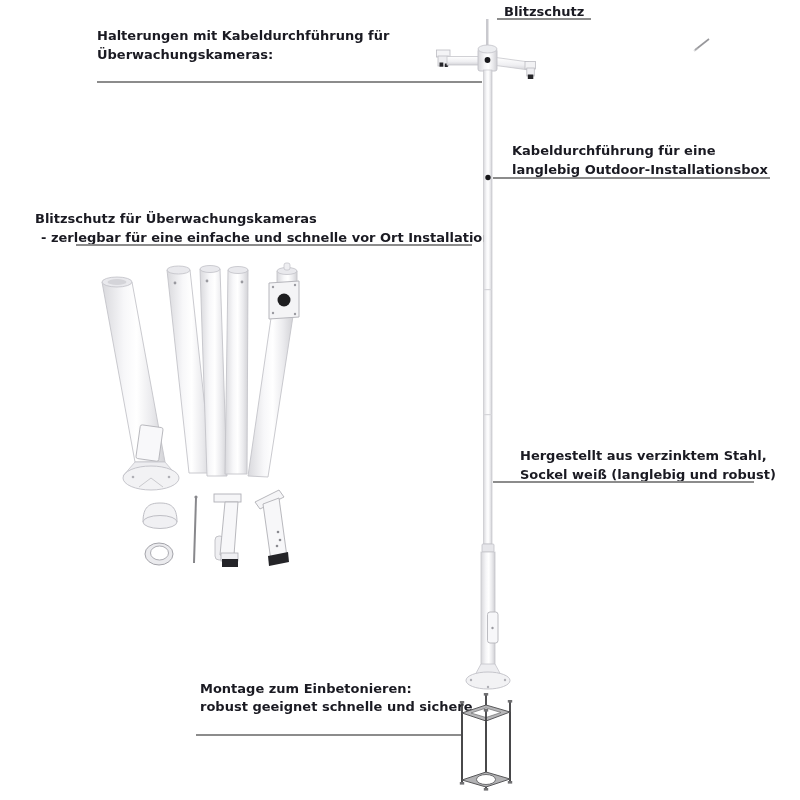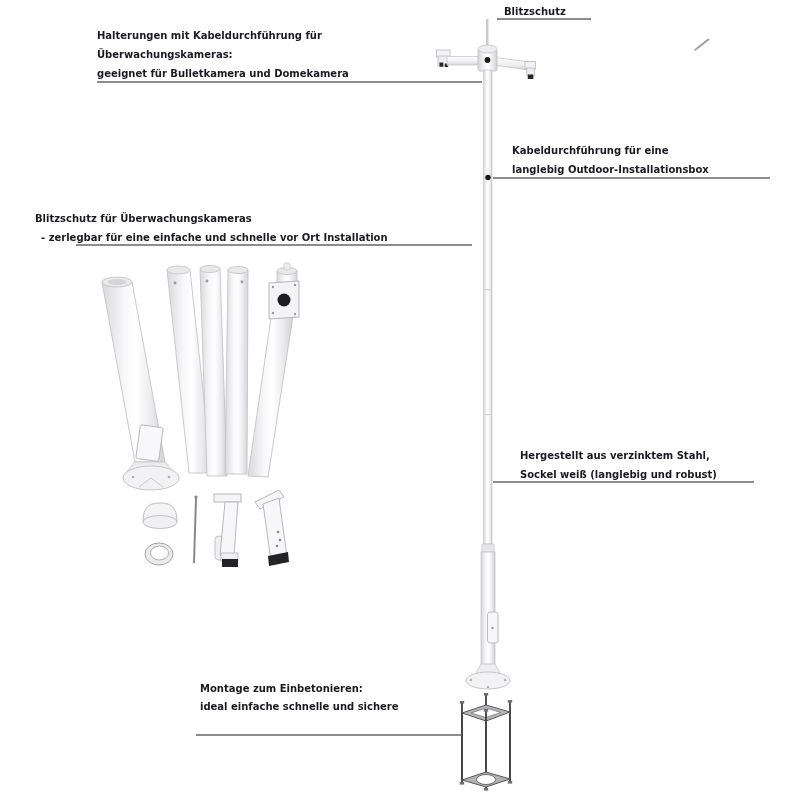--- a/index.html
+++ b/index.html
@@ -1,36 +1,35 @@
 <!DOCTYPE html>
 <html><head>
 <meta charset="utf-8">
 <style>
   html,body{margin:0;padding:0;background:#ffffff;}
   .canvas{
     position:relative;width:800px;height:800px;background:#ffffff;overflow:hidden;
     font-family:"DejaVu Sans","Liberation Sans",sans-serif;
   }
   .note{
-    position:absolute;font-weight:bold;font-size:10px;line-height:19px;
+    position:absolute;font-weight:bold;font-size:13px;line-height:19px;
     color:#1a1a22;white-space:nowrap;
   }
   .note .ln{display:block;}
   .leader{position:absolute;height:2px;background:#8c8c8c;}
   svg{position:absolute;display:block;}
 </style>
 </head>
 <body>
 
 <div class="canvas">
 
   <div class="note" style="left:97px;top:26px;">
     <span class="ln">Halterungen mit Kabeldurchführung für</span>
     <span class="ln">Überwachungskameras:</span>
-    <span class="ln">geeignet für Bulletkamera und Domekamera</span>
   </div>
   <div class="leader" style="left:97px;top:81px;width:385px;"></div>
 
   <div class="note" style="left:504px;top:2px;">
     <span class="ln">Blitzschutz</span>
   </div>
   <div class="leader" style="left:497px;top:18px;width:94px;"></div>
 
   <div class="note" style="left:512px;top:133px;margin-top:8px;">
     <span class="ln">Kabeldurchführung für eine</span>
@@ -45,21 +44,21 @@
   <div class="leader" style="left:76px;top:244px;width:396px;"></div>
 
   <div class="note" style="left:520px;top:446px;">
     <span class="ln">Hergestellt aus verzinktem Stahl,</span>
     <span class="ln">Sockel weiß (langlebig und robust)</span>
   </div>
   <div class="leader" style="left:493px;top:481px;width:261px;"></div>
 
   <div class="note" style="left:200px;top:680px;line-height:18px;">
     <span class="ln">Montage zum Einbetonieren:</span>
-    <span class="ln">ideal einfache schnelle und sichere</span>
+    <span class="ln">robust geeignet schnelle und sichere</span>
   </div>
   <div class="leader" style="left:196px;top:734px;width:265px;"></div>
 
   <svg style="left:430px;top:0;" width="175" height="800" viewBox="0 0 175 800">
     <defs>
       <linearGradient id="tg1" x1="0" y1="0" x2="1" y2="0">
         <stop offset="0" stop-color="#d7d7db"></stop>
           <stop offset="0.35" stop-color="#f6f6f8"></stop>
         <stop offset="0.55" stop-color="#ffffff"></stop>
           <stop offset="0.78" stop-color="#eaeaed"></stop>

